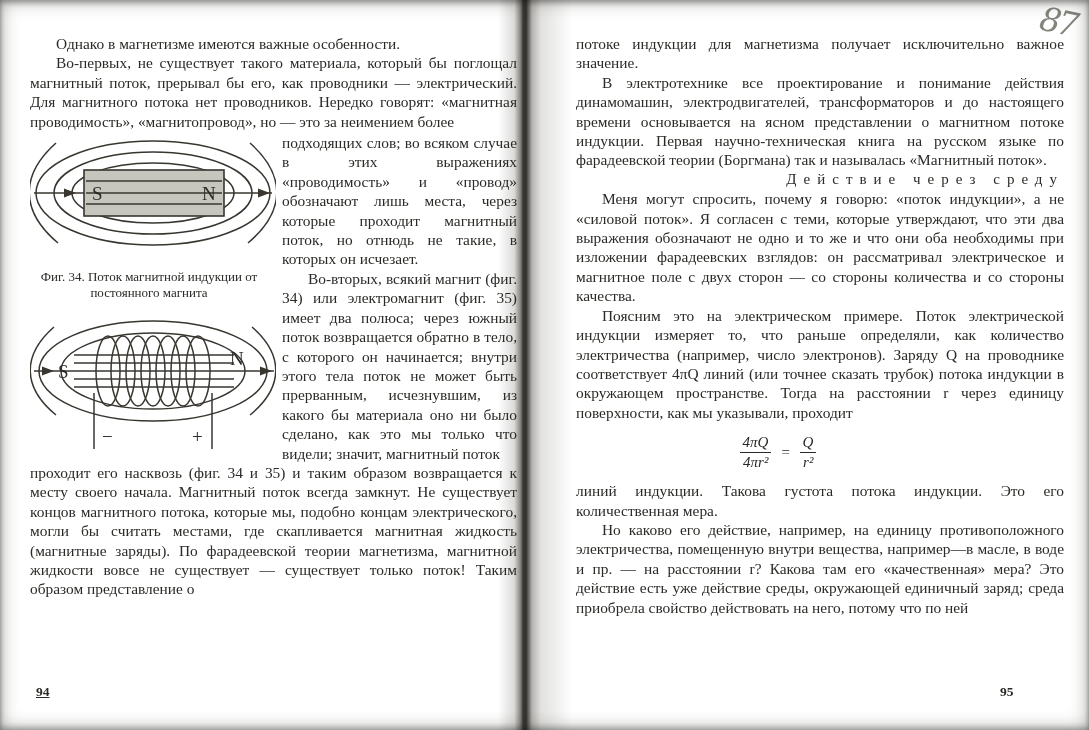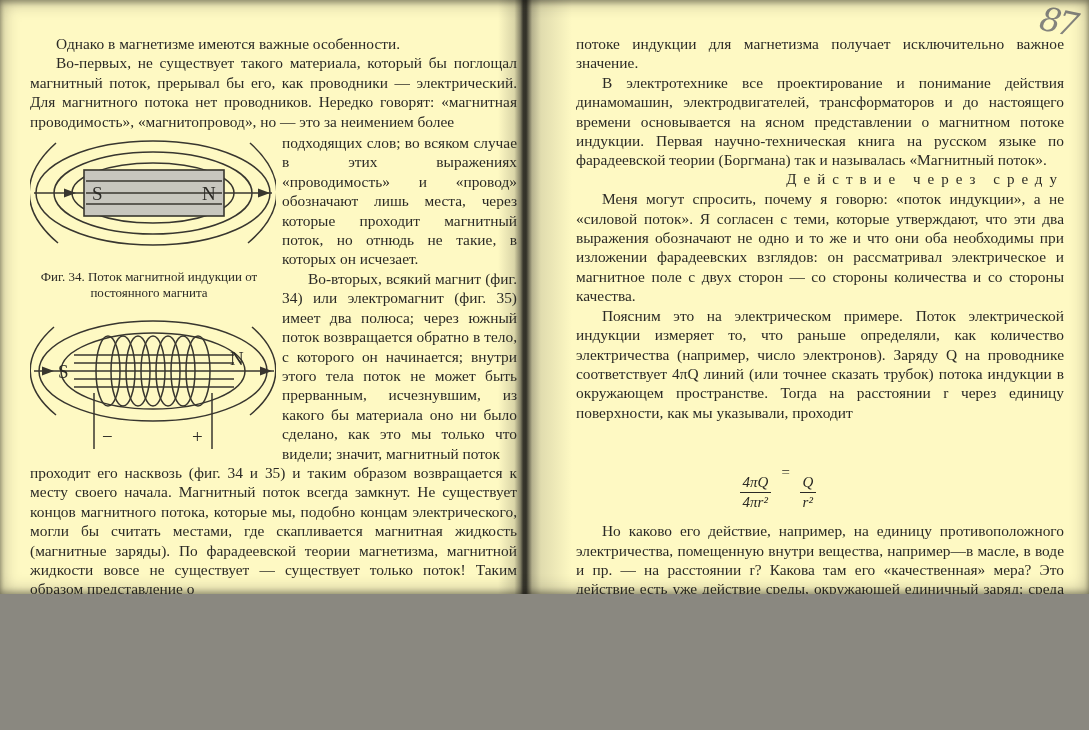--- a/index.html
+++ b/index.html
@@ -1,19 +1,19 @@
 <!DOCTYPE html>
 <html><head>
 <meta charset="utf-8">
 <style>
   html,body{margin:0;padding:0;background:#8a8880;}
   .scan{
     position:relative;
-    width:1089px;height:594px;
-    background:#fef9c3;
+    width:1089px;height:730px;
+    background:#ffffff;
     overflow:hidden;
     font-family:"Liberation Serif", serif;
     color:#2b2a26;
   }
   .scan::after{
     content:"";position:absolute;inset:0;pointer-events:none;
     box-shadow:inset 0 0 18px rgba(42,40,34,.45), inset 0 3px 5px rgba(0,0,0,.28), inset 0 -3px 5px rgba(0,0,0,.22);
   }
   .gutter{
     position:absolute;top:0;left:498px;width:74px;height:730px;
@@ -48,21 +48,21 @@
 
   .heading{
     text-align:right;letter-spacing:7px;font-size:15px;
     margin:12px 0 10px;text-indent:0;white-space:nowrap;
   }
   .formula{
     display:flex;justify-content:center;align-items:center;gap:9px;
     margin:11px 0 9px;font-style:italic;font-size:15px;line-height:17px;
     transform:translateX(-42px);
   }
-  .frac{display:inline-flex;flex-direction:column;align-items:flex-start;margin-top:40px;}
+  .frac{display:inline-flex;flex-direction:column;align-items:flex-end;}
   .frac .den{border-top:1.4px solid #2b2a26;}
   .frac span{padding:1px 3px;}
 
   .pagenum{position:absolute;font-size:13.5px;font-weight:bold;color:#2b2a26;}
   .pagenum-left{left:36px;top:684px;text-decoration:underline;}
   .pagenum-right{left:1000px;top:684px;}
 
   .handwritten{
     position:absolute;left:1040px;top:2px;
     font-family:"DejaVu Serif",serif;font-style:italic;
@@ -160,19 +160,20 @@
         <span class="num">4πQ</span>
         <span class="den">4πr²</span>
       </span>
       <span>=</span>
       <span class="frac">
         <span class="num">Q</span>
         <span class="den">r²</span>
       </span>
     </div>
 
+    <p>линий индукции. Такова густота потока индукции. Это его количественная мера.</p>
     <p class="ind">Но каково его действие, например, на единицу противоположного электричества, помещенную внутри вещества, например—в масле, в воде и пр. — на расстоянии r? Какова там его «качественная» мера? Это действие есть уже действие среды, окружающей единичный заряд; среда приобрела свойство действовать на него, потому что по ней</p>
   </div>
 
   <div class="pagenum pagenum-left">94</div>
   <div class="pagenum pagenum-right">95</div>
   <div class="handwritten">87</div>
 </div>
 
 </body></html>

